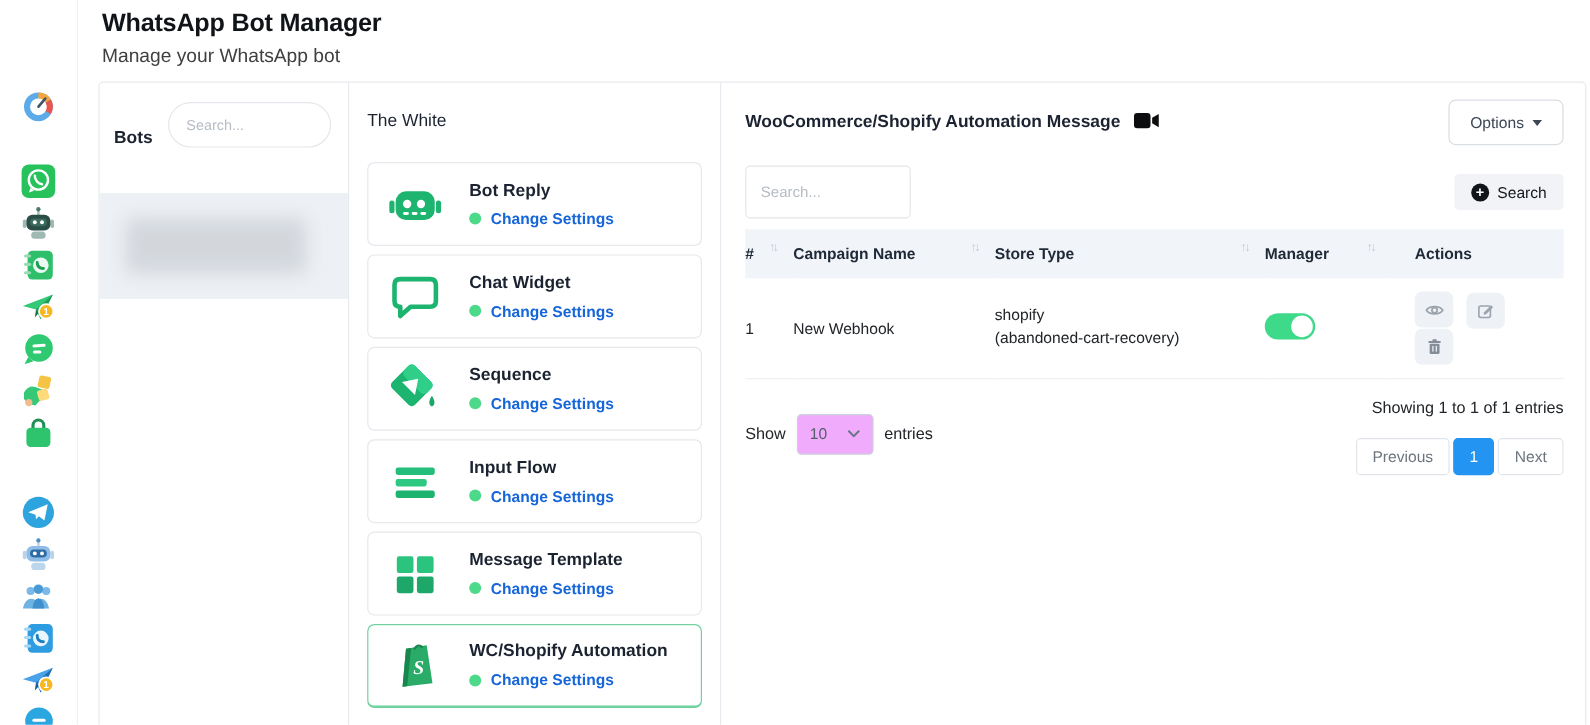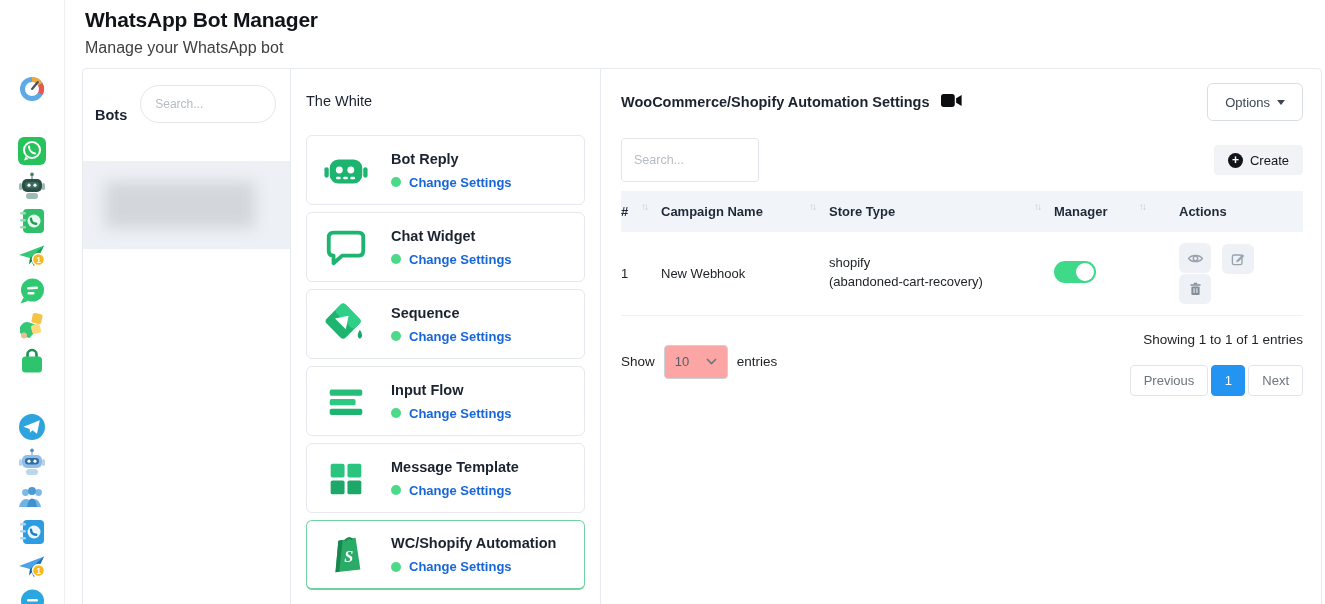--- a/index.html
+++ b/index.html
@@ -79,21 +79,21 @@
   .toggle { width:42px; height:22px; border-radius:11px; background:#3fd98a; position:relative;
     display:inline-block; cursor:pointer; }
   .toggle .knob { position:absolute; right:2px; top:2px; width:18px; height:18px;
     border-radius:50%; background:#fff; }
   .action-btn { width:32px; height:30px; background:#eef1f5; border:none; border-radius:6px;
     display:inline-flex; align-items:center; justify-content:center; margin-right:7px; cursor:pointer; }
   .table-footer { display:flex; justify-content:space-between; margin-top:12px; }
   .show-entries { display:flex; align-items:center; gap:9px; font-size:13.5px; color:#212529; }
   .page-select { width:64px; height:34px; border:1px solid #ccd2d9; border-radius:4px;
     display:flex; align-items:center; justify-content:space-between; padding:0 10px;
-    font-size:13px; color:#555e69; cursor:pointer; background:#fca5a5; }
+    font-size:13px; color:#555e69; cursor:pointer; background:#f0abfc; }
   .footer-right { text-align:right; }
   .summary { font-size:13.5px; color:#212529; margin-top:4px; }
   .pagination { margin-top:18px; display:flex; gap:3px; justify-content:flex-end; }
   .page-btn { height:31px; padding:0 13px; border:1px solid #e1e5ea; background:#fff;
     color:#6c757d; font-size:13px; font-family:inherit; border-radius:4px; cursor:pointer; }
   .page-btn.active { background:#2394f2; border-color:#2394f2; color:#fff; min-width:34px; padding:0; }
 </style>
 </head>
 <body>
 
@@ -354,41 +354,41 @@
             <span class="dot"></span>
             <span class="card-link">Change Settings</span>
           </div>
         </span>
       </div>
     </div>
 
     <div class="col-content">
       <div class="content-head">
         <div class="content-title">
-          <span>WooCommerce/Shopify Automation Settings</span>
+          <span>WooCommerce/Shopify Automation Message</span>
           <span>
             <svg viewBox="0 0 24 16" width="22" height="15">
               <rect x="0" y="1" width="15" height="14" rx="3" fill="#0c0d0e"></rect>
               <path d="M16.5 5.5 L22.5 2 V14 L16.5 10.5 Z" fill="#0c0d0e"></path>
             </svg>
           </span>
         </div>
         <button class="options-btn">
           <span>Options</span>
           <svg width="8" height="5">
               <path d="M0 0 L4 5 L8 0 Z" fill="#3c4654"></path>
             </svg>
         </button>
       </div>
 
       <div class="toolbar">
         <input class="table-search" type="text" placeholder="Search..." style="">
         <button class="create-btn">
           <span class="plus-circle">+</span>
-          <span>Create</span>
+          <span>Search</span>
         </button>
       </div>
 
       <table>
         <colgroup>
             <col class="c-num">
             <col class="c-camp">
             <col class="c-store">
             <col class="c-status">
             <col class="c-actions">

